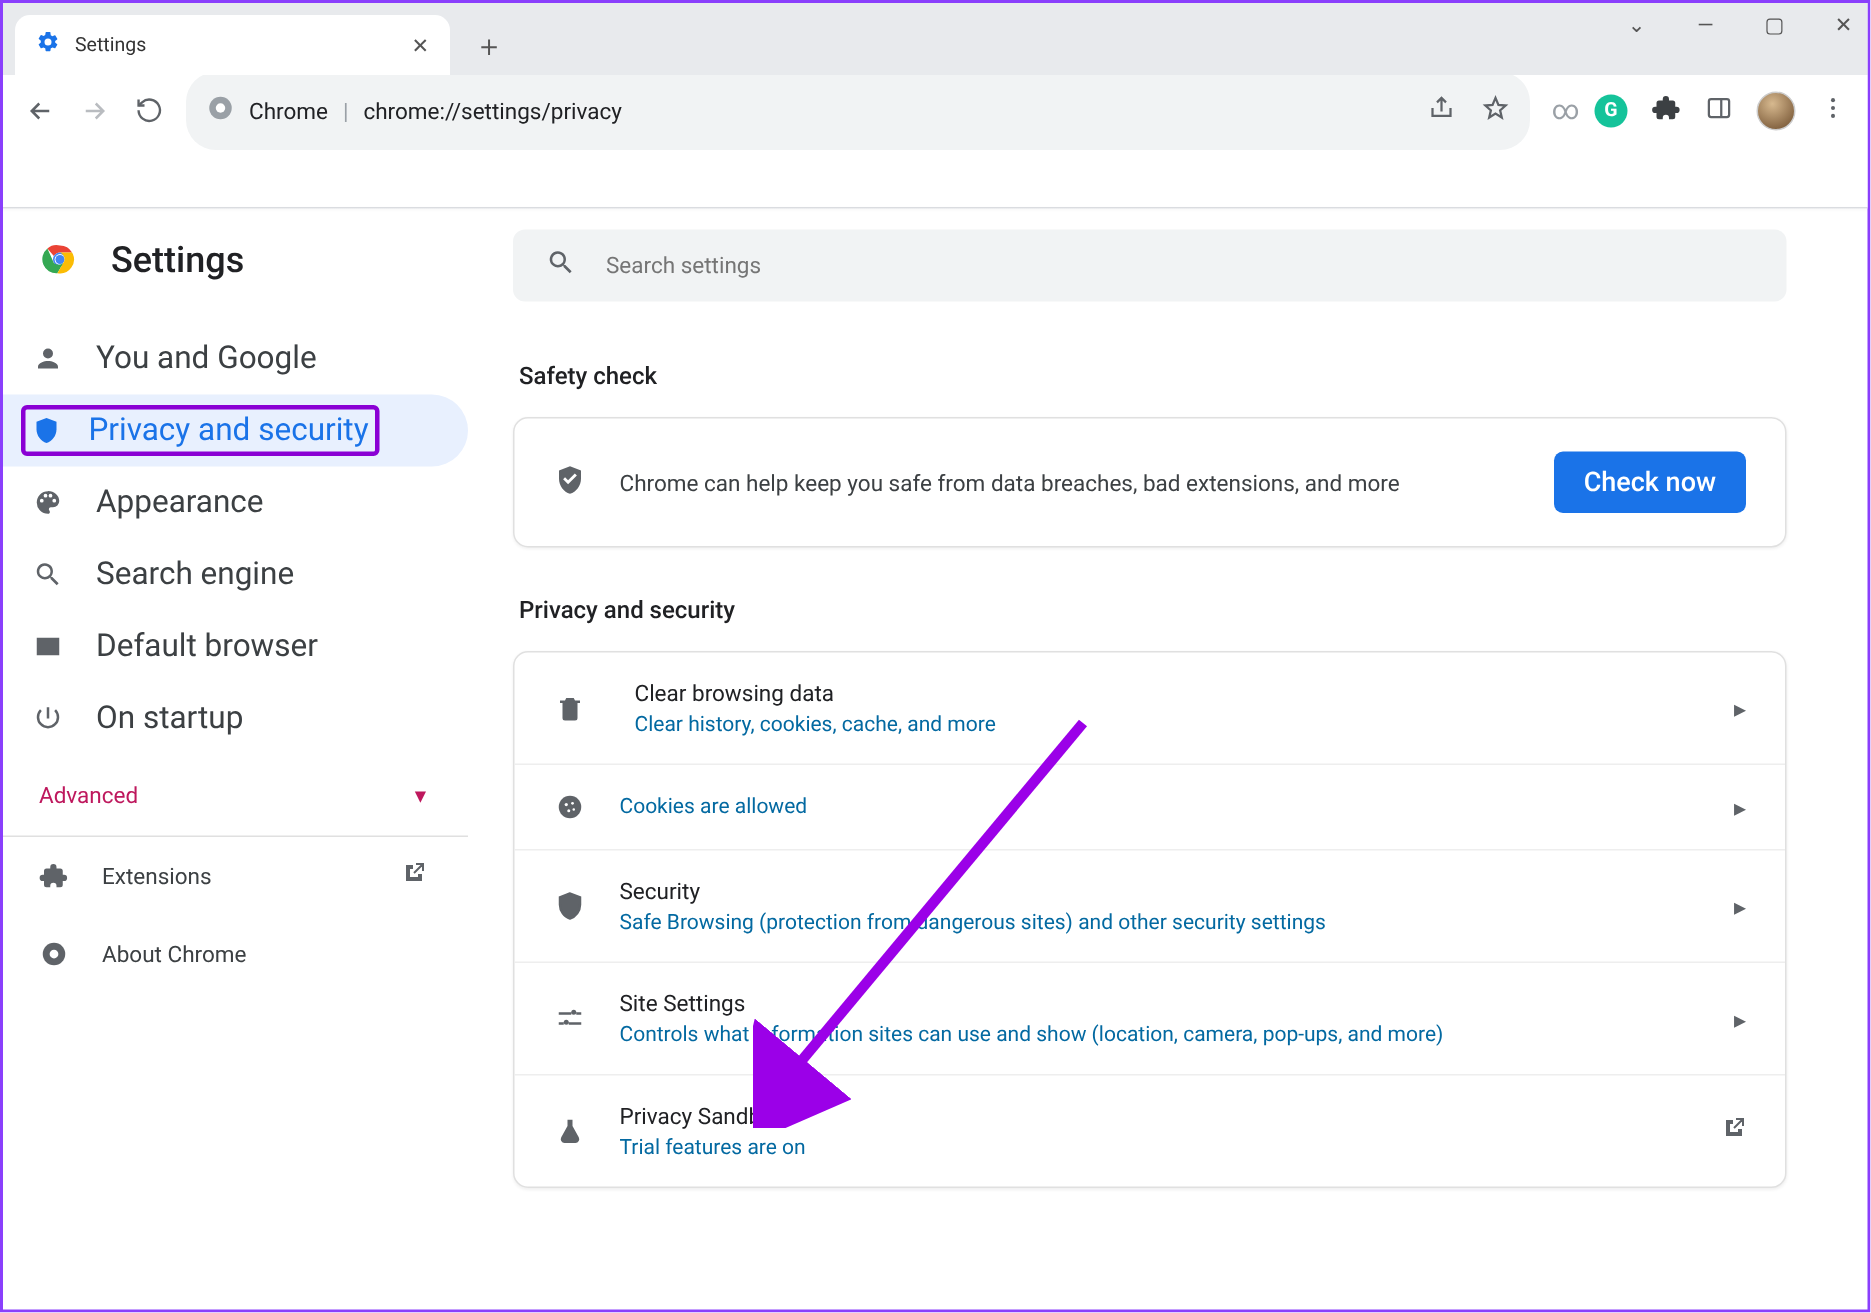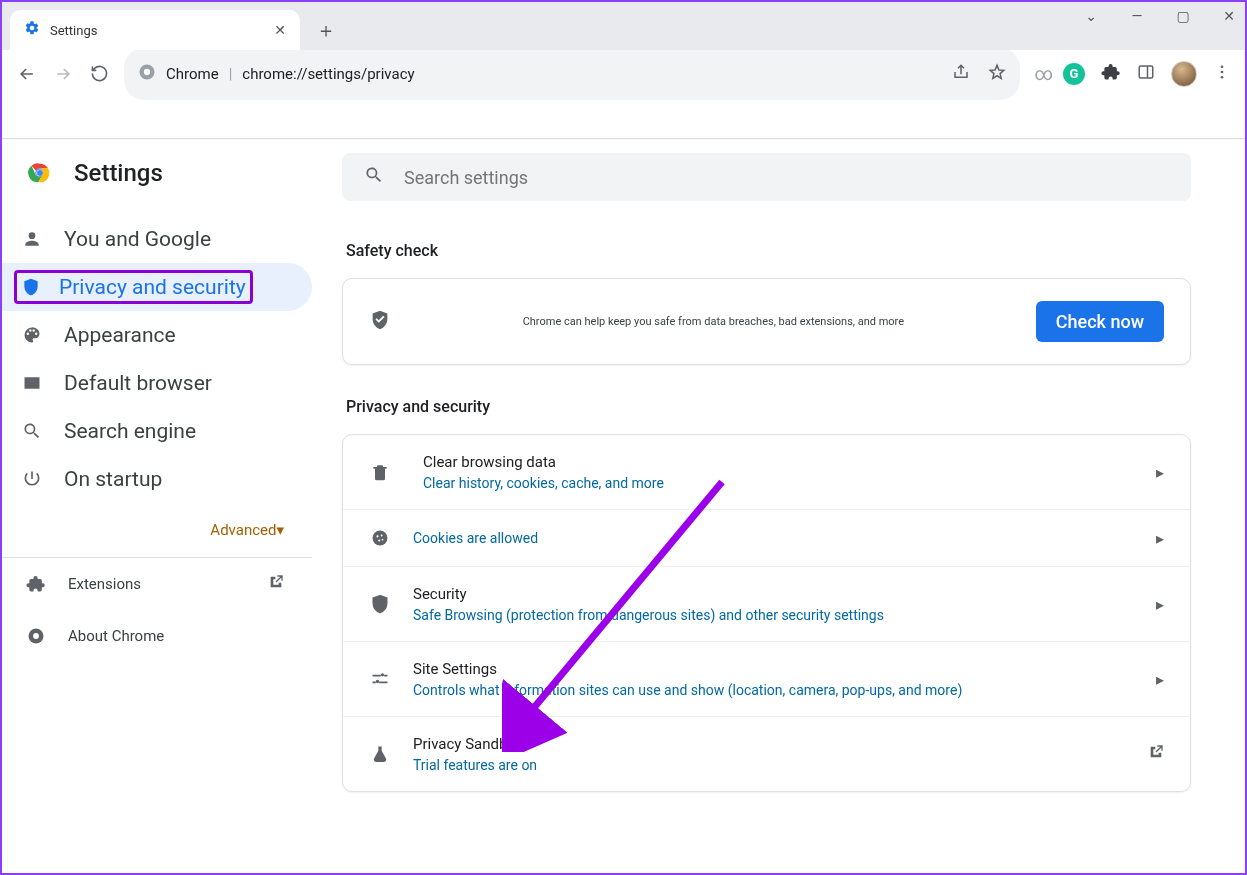--- a/index.html
+++ b/index.html
@@ -41,37 +41,37 @@
   .chrome-logo { width:28px; height:28px; }
 
   .side-item { display:flex; align-items:center; gap:22px; height:48px; padding: 0 20px; font-size:21px;
                color:#3c4043; border-top-right-radius:24px; border-bottom-right-radius:24px; cursor:pointer; }
   .side-item.active { background:#e8f0fe; color:#1a73e8; }
   .side-item.active .s-ico svg { fill:#1a73e8; }
   .side-highlight { border:3px solid #8a00d4; border-radius:4px; padding:2px 4px; margin: -6px -8px; display:inline-flex; align-items:center; gap:18px; }
   .s-ico { width:20px; height:20px; display:flex; align-items:center; justify-content:center; }
   .s-ico svg { fill:#5f6368; width:20px; height:20px; }
 
-  .advanced { display:flex; align-items:center; justify-content:flex-end; padding: 18px 28px 18px 24px;
-              font-size:15px; color:#a16207; cursor:pointer; }
+  .advanced { display:flex; align-items:center; justify-content:space-between; padding: 18px 28px 18px 24px;
+              font-size:15px; color:#be185d; cursor:pointer; }
   .divider { height:1px; background:#e0e0e0; margin: 0; }
 
   .footer-item { display:flex; align-items:center; gap:22px; padding: 16px 24px; font-size:15px; color:#3c4043; position:relative;text-align:center; }
   .open-ext { position:absolute; right:28px; }
 
   .content { flex:1; padding: 14px 54px 0 30px; }
   .searchwrap { background:#f1f3f4; border-radius:8px; height:48px; display:flex; align-items:center;
                 padding:0 22px; gap:20px; margin-bottom: 40px; }
-  .searchwrap input { border:none; background:transparent; font-size:18px; outline:none; flex:1; color:#a21caf; }
+  .searchwrap input { border:none; background:transparent; font-size:15px; outline:none; flex:1; color:#a21caf; }
 
   h2.sec-title { font-size:16px; font-weight:500; color:#202124; margin: 0 0 18px 4px; }
 
   .card { border:1px solid #e0e0e0; border-radius:10px; background:#fff; box-shadow: 0 1px 2px rgba(60,64,67,.08); margin-bottom: 32px; }
   .safety-row { display:flex; align-items:center; padding: 22px 26px; gap:22px; }
-  .safety-text { font-size:11px; color:#3c4043; flex:1;text-align:center; }
+  .safety-text { font-size:15px; color:#3c4043; flex:1; }
   .btn-primary { background:#1a73e8; color:#fff; border:none; border-radius:6px; padding:10px 20px;
                  font-size:18px; font-weight:500; cursor:pointer; }
 
   .list-item { display:flex; align-items:center; padding: 18px 26px; gap:22px; border-top:1px solid #eee; cursor:pointer; position:relative; }
   .list-item:first-child { border-top:none;gap:32px; }
   .li-ico { width:22px; color:#5f6368; display:flex; justify-content:center; }
   .li-ico svg { width:20px; height:20px; fill:#5f6368; }
   .li-text { flex:1; }
   .li-title { font-size:15px; color:#202124; margin-bottom:4px; }
   .li-sub { font-size:14px; color:#0369a1; }
@@ -214,32 +214,32 @@
         <span class="s-ico">
             <svg viewBox="0 0 24 24">
               <path d="M12 3a9 9 0 0 0 0 18c1 0 1.5-.7 1.5-1.5 0-.4-.2-.8-.4-1.1-.3-.3-.4-.7-.4-1.1 0-.8.7-1.5 1.5-1.5H16a5 5 0 0 0 5-5c0-4.4-4-8-9-8zM7 12a1.5 1.5 0 1 1 0-3 1.5 1.5 0 0 1 0 3zm3-4a1.5 1.5 0 1 1 0-3 1.5 1.5 0 0 1 0 3zm4 0a1.5 1.5 0 1 1 0-3 1.5 1.5 0 0 1 0 3zm3 4a1.5 1.5 0 1 1 0-3 1.5 1.5 0 0 1 0 3z"></path>
             </svg>
           </span>
         <span>Appearance</span>
       </div>
       <div class="side-item">
         <span class="s-ico">
             <svg viewBox="0 0 24 24">
+              <path d="M15.5 14h-.8l-.3-.3a6.5 6.5 0 1 0-.7.7l.3.3v.8l5 5 1.5-1.5zm-6 0a4.5 4.5 0 1 1 4.5-4.5 4.5 4.5 0 0 1-4.5 4.5z"></path>
+            </svg>
+          </span>
+        <span>Search engine</span>
+      </div>
+      <div class="side-item">
+        <span class="s-ico">
+            <svg viewBox="0 0 24 24">
               <path d="M3 5h18v14H3zM3 9h18M6 7h1M9 7h1"></path>
             </svg>
           </span>
         <span>Default browser</span>
-      </div>
-      <div class="side-item">
-        <span class="s-ico">
-            <svg viewBox="0 0 24 24">
-              <path d="M15.5 14h-.8l-.3-.3a6.5 6.5 0 1 0-.7.7l.3.3v.8l5 5 1.5-1.5zm-6 0a4.5 4.5 0 1 1 4.5-4.5 4.5 4.5 0 0 1-4.5 4.5z"></path>
-            </svg>
-          </span>
-        <span>Search engine</span>
       </div>
       <div class="side-item">
         <span class="s-ico">
             <svg viewBox="0 0 24 24">
               <path d="M12 3v9m5.7-6.7a8 8 0 1 1-11.4 0" fill="none" stroke="#5f6368" stroke-width="2"></path>
             </svg>
           </span>
         <span>On startup</span>
       </div>
 

